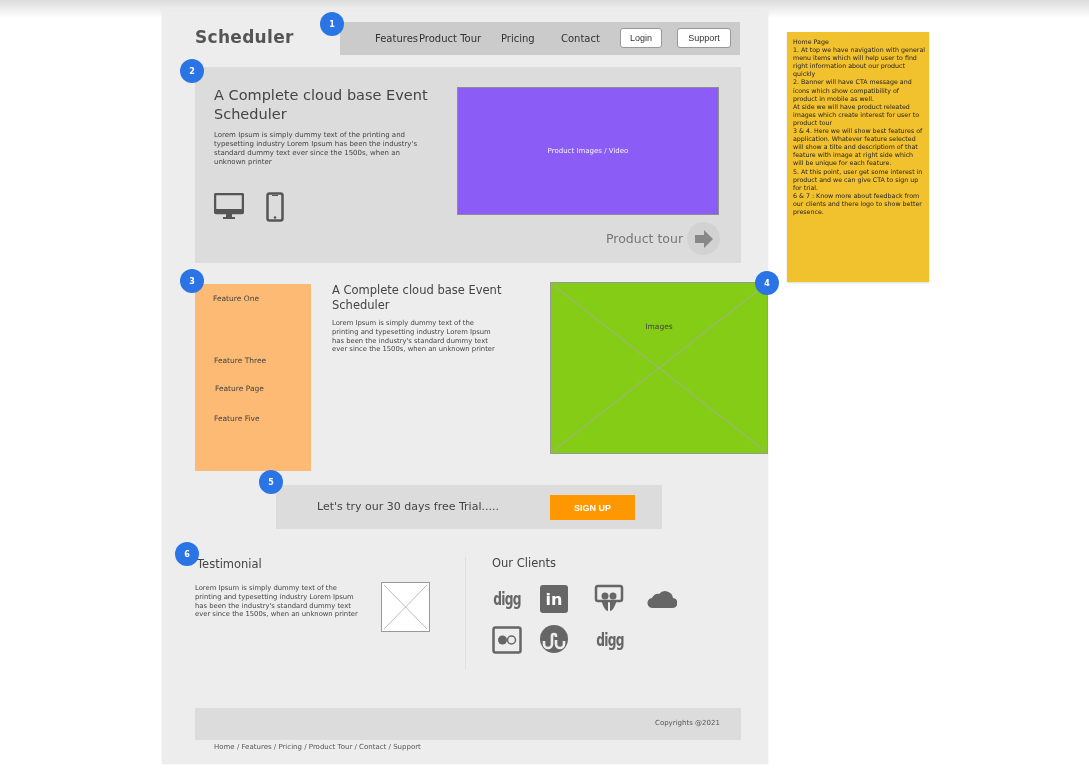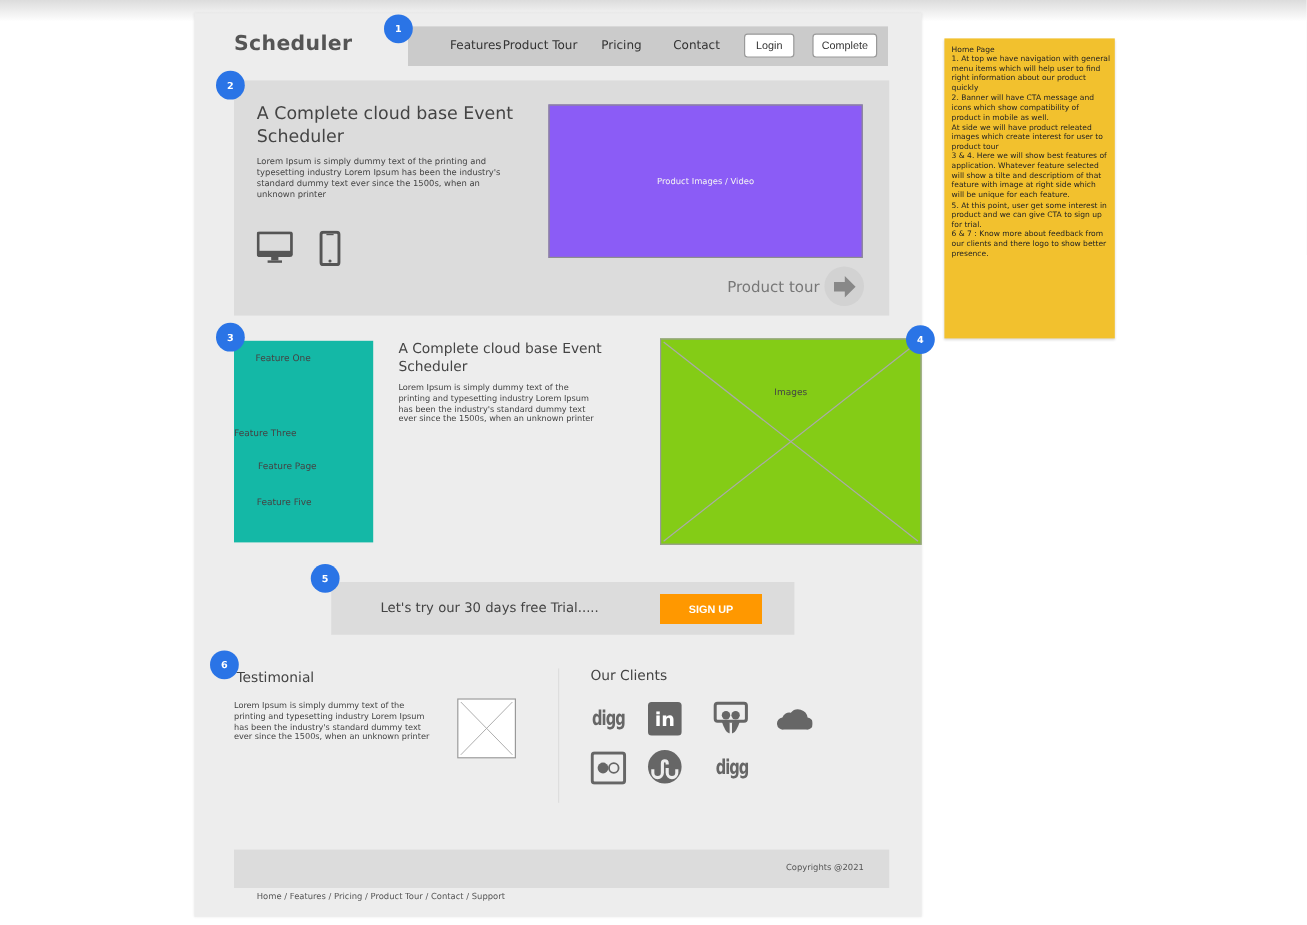--- a/index.html
+++ b/index.html
@@ -34,21 +34,21 @@
   }
   
   .banner { left:195px; top:67px; width:546px; height:196px; background:#dcdcdc; }
   .banner-title { left:214px; top:86px; width:230px; font-size:14.5px; color:#444; line-height:19px; }
   .banner-desc { left:214px; top:131px; width:210px; font-size:7px; line-height:9px; color:#444; }
   .media { left:457px; top:87px; width:262px; height:128px; background:#8b5cf6; border:1px solid #8d8d8d; box-sizing:border-box; display:flex; align-items:center; justify-content:center; }
   .media span { color:#f4f4f4; font-size:7px; }
   .tour-label { left:606px; top:231px; font-size:12.5px; color:#777; }
   .tour-btn { left:687px; top:222px; width:33px; height:33px; border-radius:50%; background:#d2d2d2; display:flex; align-items:center; justify-content:center; }
   
-  .fmenu { left:195px; top:284px; width:116px; height:168px; background:#14b8a6; }
+  .fmenu { left:195px; top:284px; width:116px; height:187px; background:#fdba74; }
   .fitem { position:absolute; left:0; width:116px; font-size:7.5px; color:#444; }
   .fitem.active { background:#2a74e6; color:#fff; height:29px; display:flex; align-items:center; }
   .f-title { left:332px; top:283px; width:200px; font-size:11.5px; line-height:15px; color:#444; }
   .f-desc { left:332px; top:319px; width:165px; font-size:6.8px; line-height:8.8px; color:#444; }
   .imgbox { left:550px; top:282px; width:218px; height:172px; background:#84cc16; border:1px solid #999; box-sizing:border-box; }
   .imgbox svg { position:absolute; left:0; top:0; }
   .img-label { position:absolute; left:0; right:0; top:39px; text-align:center; font-size:7.5px; color:#444; }
   
   .trial { left:276px; top:485px; width:386px; height:44px; background:#dcdcdc; }
   .trial-text { left:317px; top:500px; font-size:11px; color:#444; }
@@ -77,21 +77,21 @@
 <div class="canvas"></div>
 
 <div class="abs logo">Scheduler</div>
 <div class="badge" style="left:320px;top:12px;">1</div>
 <div class="abs navbar">
   <span class="nav-item" style="left:15px;margin-left:20px;">Features</span>
   <span class="nav-item" style="left:79px;">Product Tour</span>
   <span class="nav-item" style="left:161px;">Pricing</span>
   <span class="nav-item" style="left:221px;">Contact</span>
   <button class="nav-btn" style="left:280px;width:42px;">Login</button>
-  <button class="nav-btn" style="left:337px;width:54px;">Complete</button>
+  <button class="nav-btn" style="left:337px;width:54px;">Support</button>
 </div>
 
 <div class="badge" style="left:180px;top:59px;">2</div>
 <div class="abs banner"></div>
 <div class="abs banner-title">A Complete cloud base Event Scheduler</div>
 <div class="abs banner-desc">Lorem Ipsum is simply dummy text of the printing and typesetting industry Lorem Ipsum has been the industry's standard dummy text ever since the 1500s, when an unknown printer</div>
 <div class="abs" style="left:214px;top:193px;">
   <svg width="30" height="28" viewBox="0 0 30 28">
     <rect x="1" y="1" width="28" height="19" rx="1.5" fill="none" stroke="#555" stroke-width="2.5"></rect>
     <rect x="1" y="16" width="28" height="4" fill="#555"></rect>
@@ -112,21 +112,21 @@
 <div class="abs tour-label">Product tour</div>
 <div class="abs tour-btn">
   <svg width="20" height="18" viewBox="0 0 20 18">
     <path d="M1 5 H10 V0 L19 9 L10 18 V13 H1 Z" fill="#888"></path>
   </svg>
 </div>
 
 <div class="badge" style="left:180px;top:269px;">3</div>
 <div class="abs fmenu">
   <div class="fitem" style="top:10px;padding-left:18px;">Feature One</div>
-  <div class="fitem" style="top:72px;">Feature Three</div>
+  <div class="fitem" style="top:72px;padding-left:19px;">Feature Three</div>
   <div class="fitem" style="top:100px;padding-left:20px;">Feature Page</div>
   <div class="fitem" style="top:130px;padding-left:19px;">Feature Five</div>
 </div>
 <div class="abs f-title">A Complete cloud base Event Scheduler</div>
 <div class="abs f-desc">Lorem Ipsum is simply dummy text of the printing and typesetting industry Lorem Ipsum has been the industry's standard dummy text ever since the 1500s, when an unknown printer</div>
 <div class="abs imgbox">
   <svg width="216" height="170" viewBox="0 0 216 170">
     <line x1="2" y1="2" x2="214" y2="168" stroke="#aaa" stroke-width="1"></line>
     <line x1="214" y1="2" x2="2" y2="168" stroke="#aaa" stroke-width="1"></line>
   </svg>

